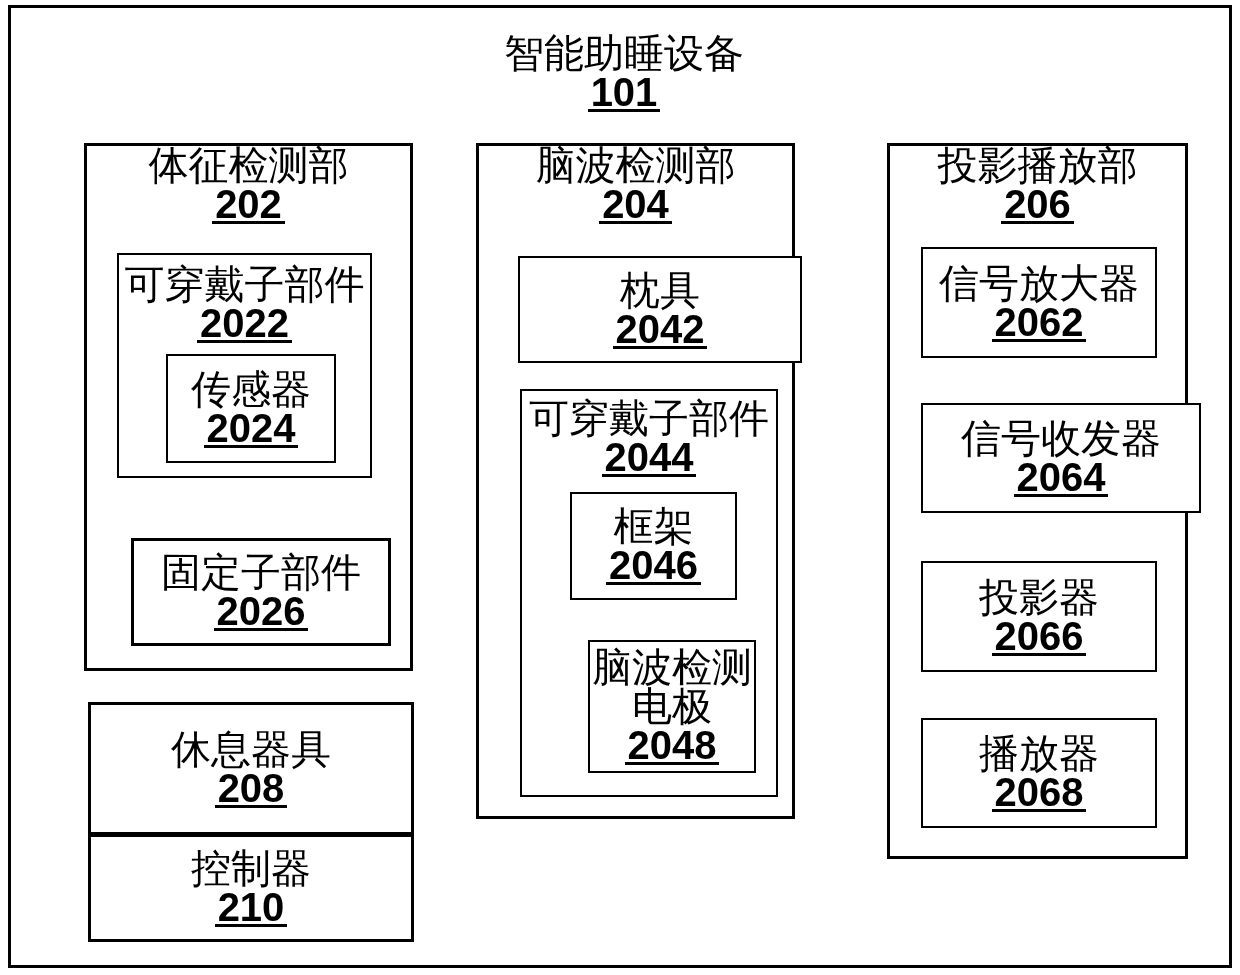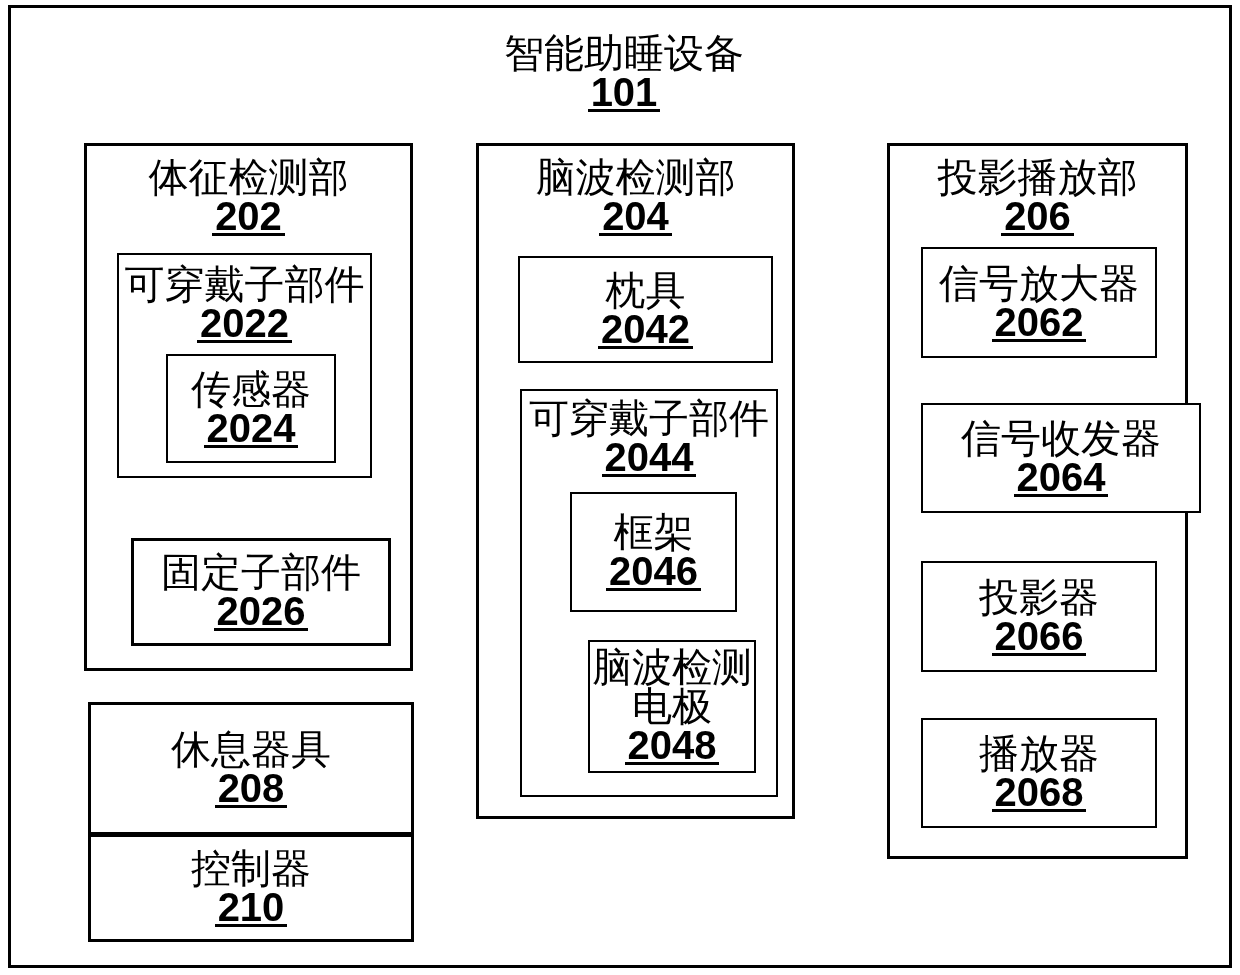--- a/index.html
+++ b/index.html
@@ -13,21 +13,21 @@
 
   .abs{ position:absolute; }
   .bx{ position:absolute; border:2px solid var(--ink); background:var(--paper); }
   .bx.thick{ border-width:3px; }
 
   .label, .ref{ font-size:40px; line-height:39px; color:var(--ink); text-align:center; display:block; white-space:nowrap; }
   .ref u, .refline{ display:inline-block; border-bottom:3px solid var(--ink); padding:0 3px; line-height:34px;font-weight:bold; }
 
   .center-content{ display:flex; flex-direction:column; align-items:center; justify-content:center; }
   .top-header{ display:flex; flex-direction:column; align-items:center; }
-  .pt12{ padding-top:12px; } .pt10{ padding-top:10px; } .pt8{ padding-top:8px; }
+  .pt12{ } .pt10{ padding-top:10px; } .pt8{ padding-top:8px; }
 
   .device-title{ position:absolute; left:12px; top:33px; width:1224px; text-align:center; }
   .device-title .label{ line-height:40px; }
 </style>
 </head>
 <body>
 
 <div id="page">
   <div class="frame"></div>
 
@@ -63,30 +63,30 @@
 
   <div class="bx thick center-content abs" style="left:88px; top:834px; width:326px; height:108px;">
     <span class="label">控制器</span>
     <span class="ref"><span class="refline">210</span></span>
   </div>
 
   <div class="bx thick top-header pt12 abs" style="left:476px; top:143px; width:319px; height:676px;">
     <span class="label">脑波检测部</span>
     <span class="ref"><span class="refline">204</span></span>
 
-    <div class="bx center-content" style="left:39px; top:110px; width:255px; height:107px;">
+    <div class="bx center-content" style="left:39px; top:110px; width:284px; height:107px;">
       <span class="label">枕具</span>
       <span class="ref"><span class="refline">2042</span></span>
     </div>
 
     <div class="bx top-header pt8" style="left:41px; top:243px; width:258px; height:408px;">
       <span class="label">可穿戴子部件</span>
       <span class="ref"><span class="refline">2044</span></span>
 
-      <div class="bx center-content" style="left:48px; top:101px; width:167px; height:120px;">
+      <div class="bx center-content" style="left:48px; top:101px; width:167px; height:108px;">
         <span class="label">框架</span>
         <span class="ref"><span class="refline">2046</span></span>
       </div>
 
       <div class="bx center-content" style="left:66px; top:249px; width:168px; height:133px;">
         <span class="label">脑波检测</span>
         <span class="label">电极</span>
         <span class="ref"><span class="refline">2048</span></span>
       </div>
     </div>

